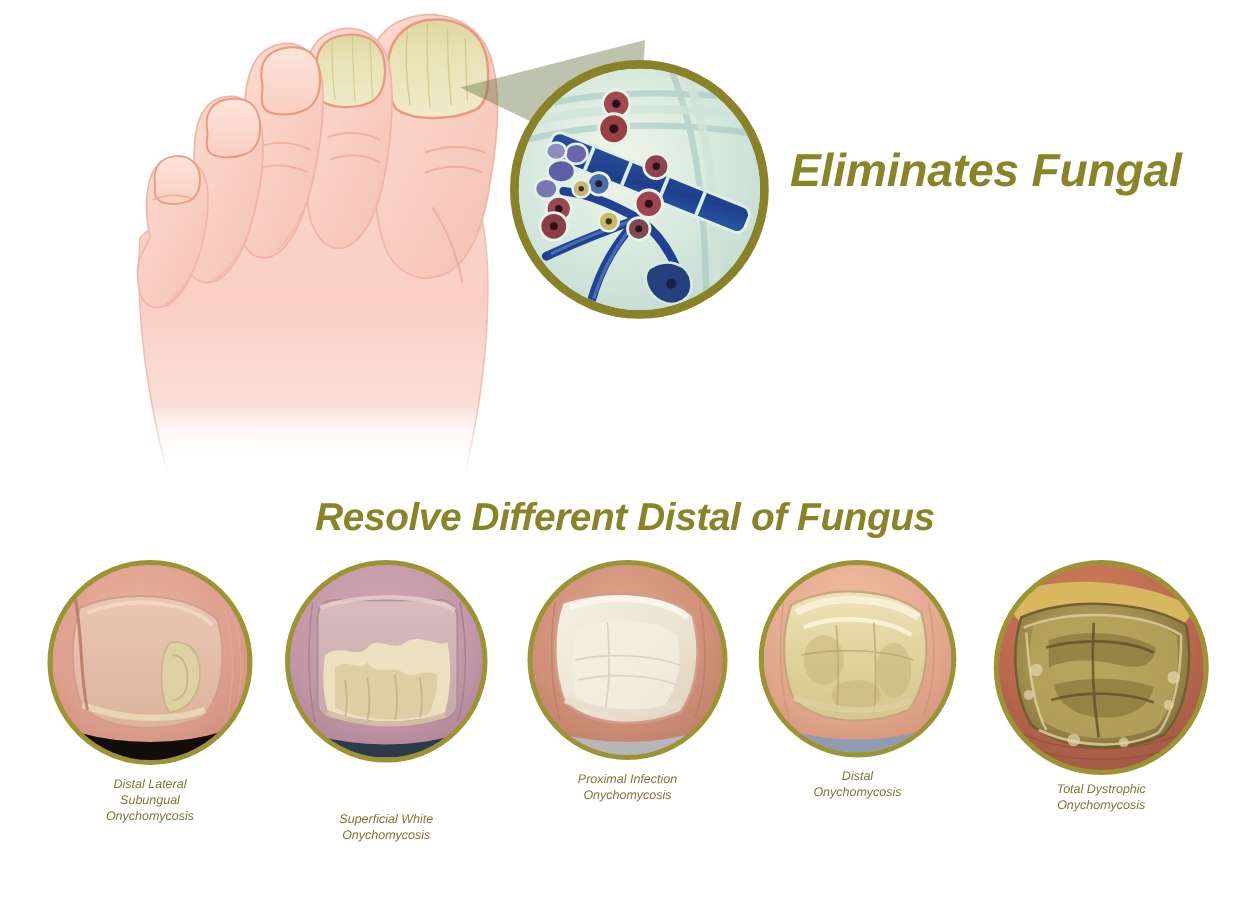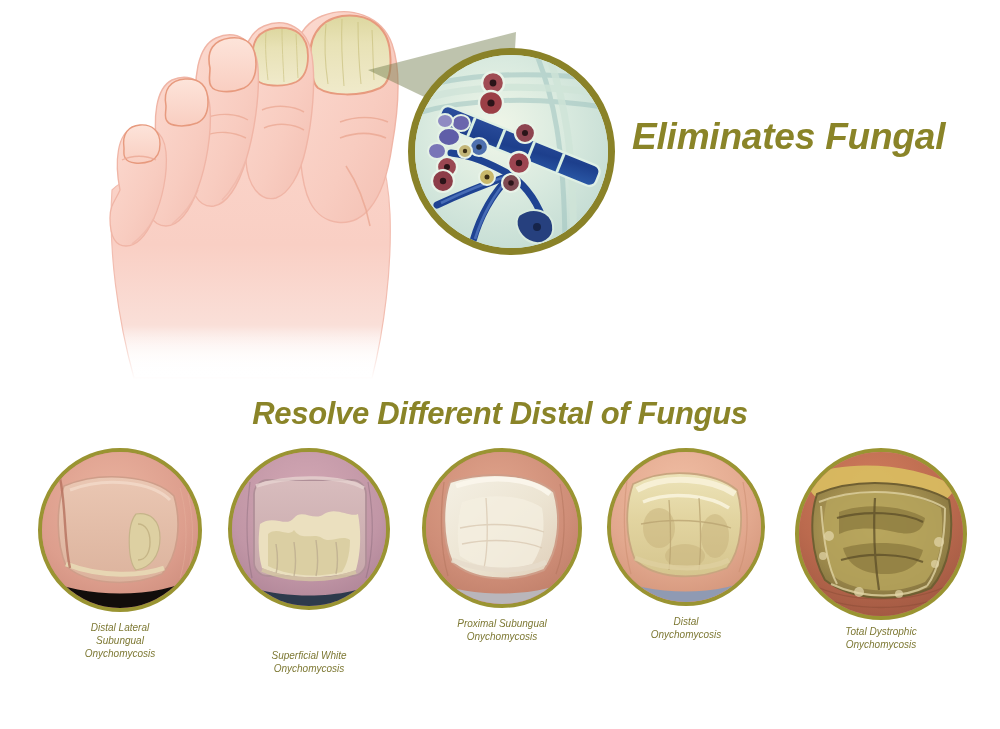--- a/index.html
+++ b/index.html
@@ -367,21 +367,21 @@
             <path d="M36 92 C64 86 96 88 116 96"></path>
             <path d="M60 46 C62 74 62 98 58 116"></path>
           </g>
           <path d="M26 108 C60 122 100 120 120 110" fill="none" stroke="#e6dccb" stroke-width="5" opacity=".85"></path>
           <g stroke="#b2735c" stroke-width="1.2" opacity=".5" fill="none">
             <path d="M18 30 C14 60 14 96 22 124"></path>
               <path d="M134 32 C140 62 140 96 130 122"></path>
           </g>
         </svg>
       </div>
-      <div class="caption" style="top:170px;">Proximal Subungual
+      <div class="caption" style="top:170px;">Proximal Infection
 Onychomycosis</div>
     </div>
 
     <div class="card" style="left:607px;width:158px;">
       <div class="thumb" style="width:158px;height:158px;">
         <svg width="150" height="150" viewBox="0 0 150 150" aria-hidden="true">
           <defs>
             <radialGradient id="s4" cx="46%" cy="26%" r="84%">
               <stop offset="0%" stop-color="#f0bda3"></stop>
                 <stop offset="60%" stop-color="#e2a88e"></stop>

